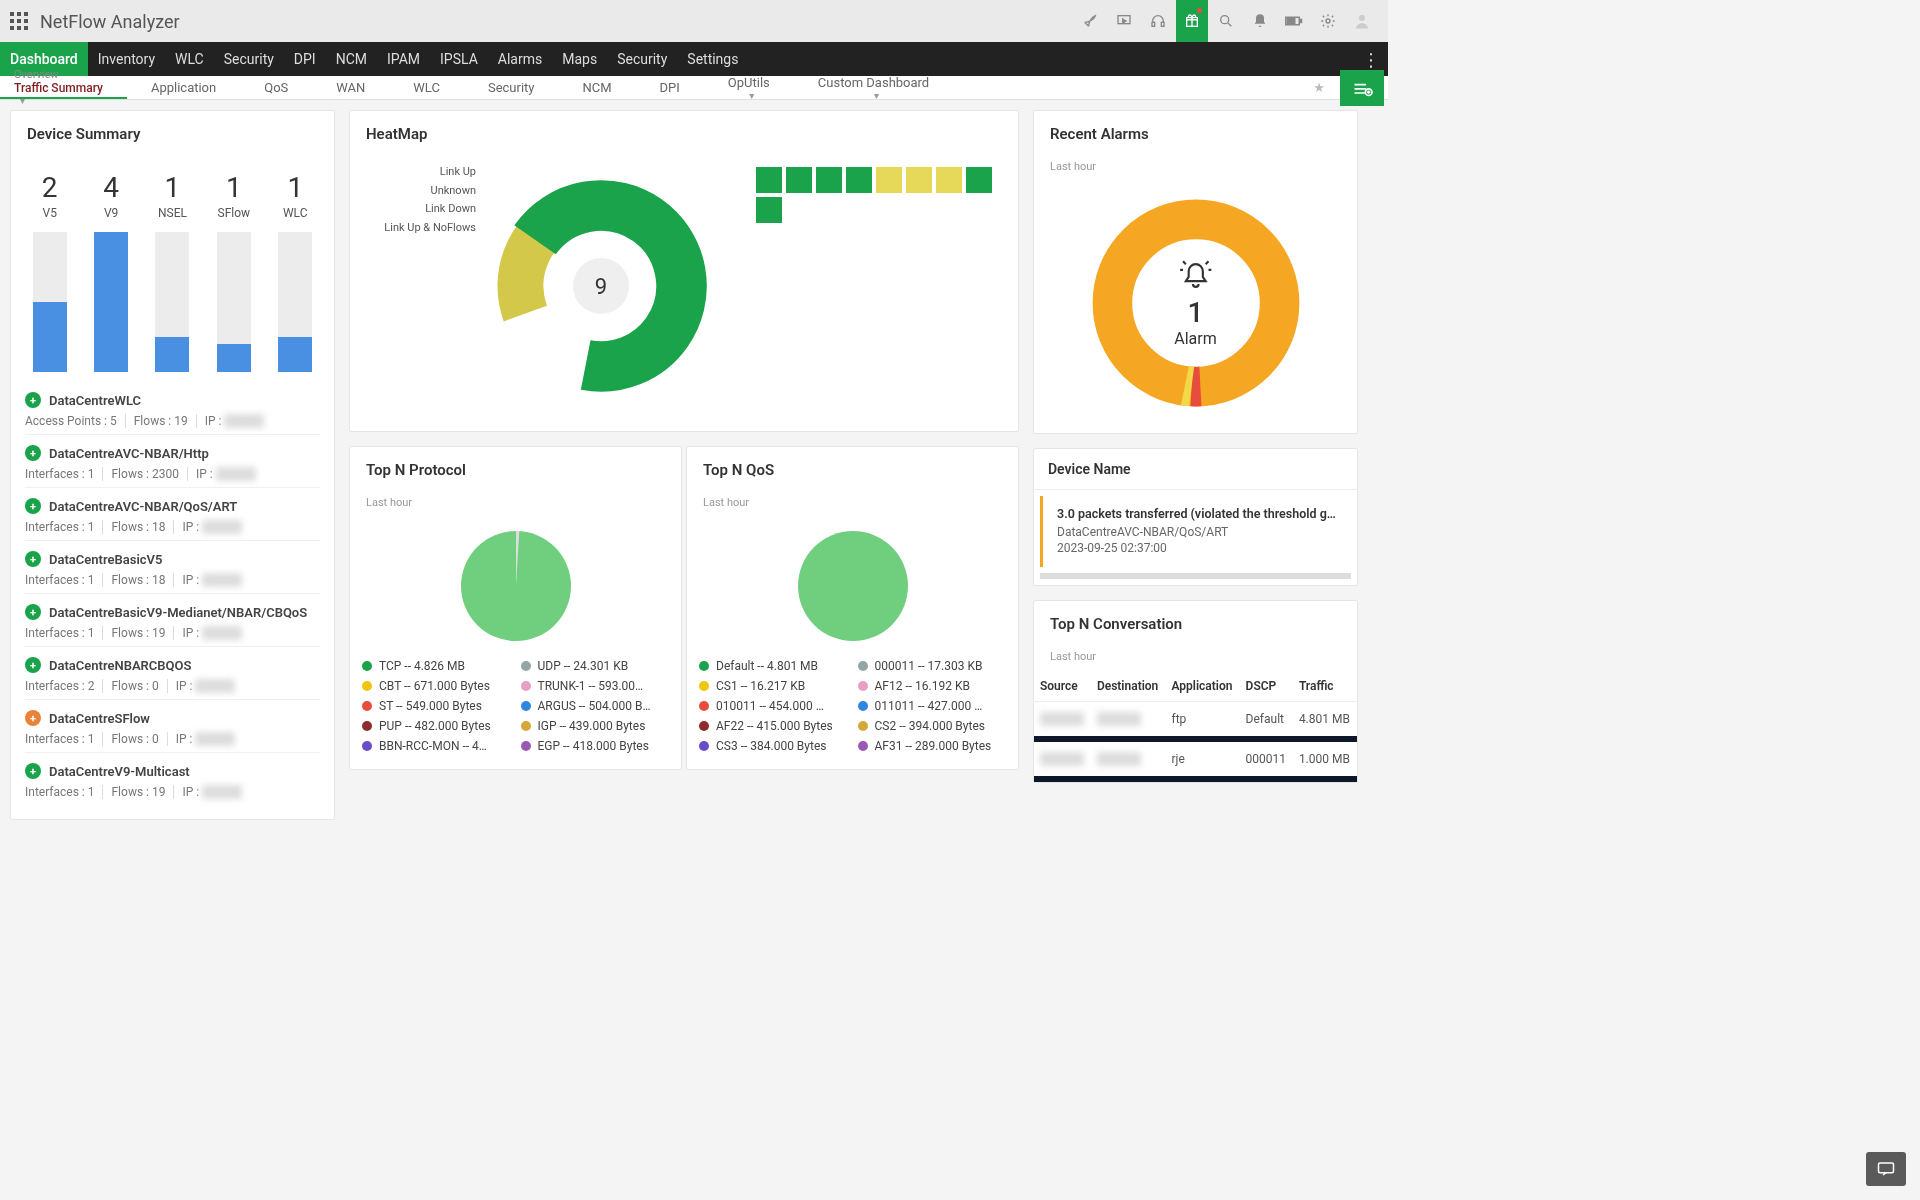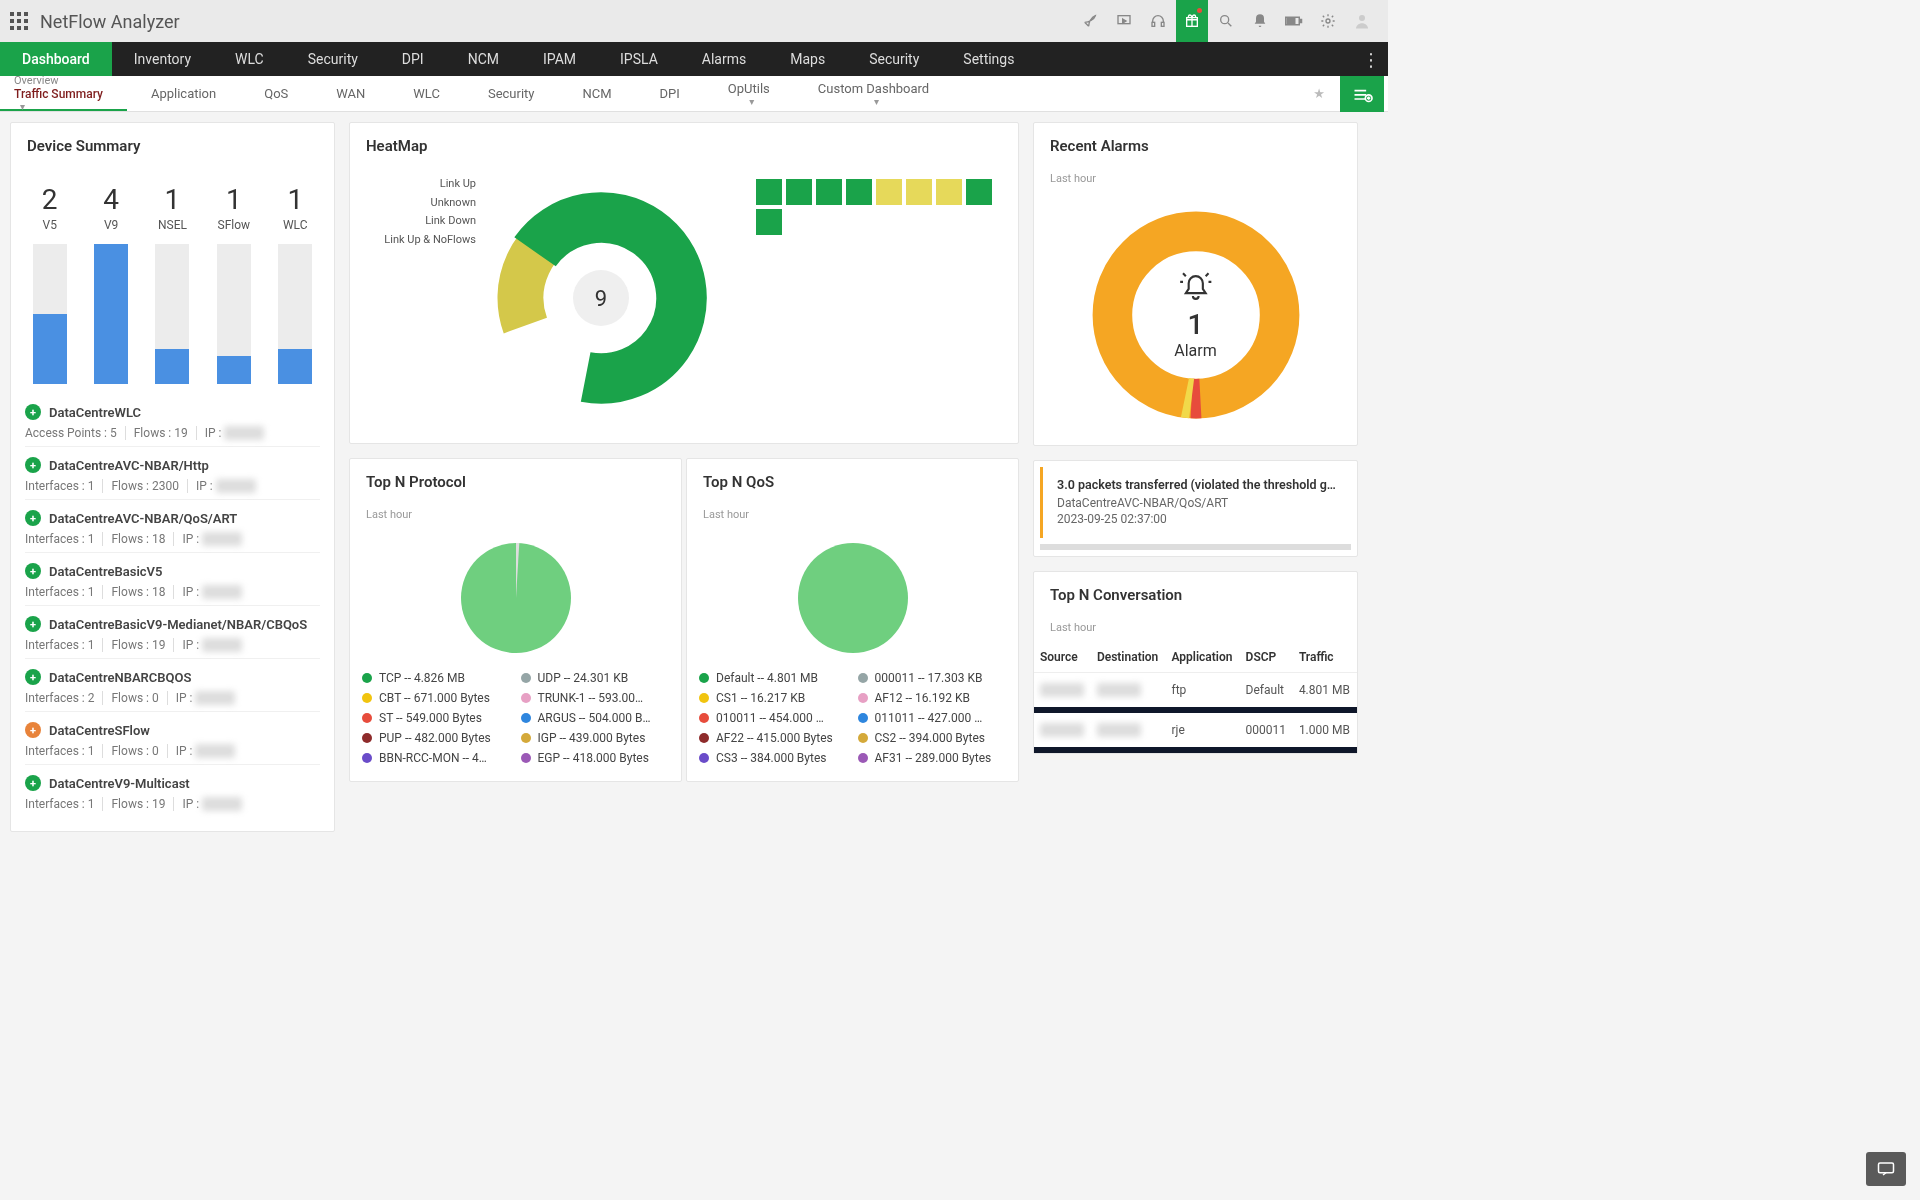--- a/index.html
+++ b/index.html
@@ -6,24 +6,24 @@
 body { background: #f4f4f4; color: #333; font-size: 13px; width: 1388px; overflow-x:hidden;}
 .top-bar { height: 42px; background: #eaeaea; display: flex; align-items: center; padding: 0 10px; }
 .apps-icon { width:18px; height:18px; display:grid; grid-template-columns:repeat(3,4px); grid-template-rows:repeat(3,4px); gap:3px; margin-right:12px; cursor:pointer;}
 .apps-icon span{background:#555;}
 .product-name { font-size: 18px; color: #555; font-weight:400;}
 .top-icons { margin-left:auto; display:flex; align-items:center; gap:2px;}
 .top-icon-btn { width:32px; height:42px; display:flex; align-items:center; justify-content:center; color:#888; cursor:pointer; position:relative;}
 .top-icon-btn.gift { background:#1aa34a; color:#fff;}
 .top-icon-btn.gift:after{content:''; position:absolute; top:8px; right:6px; width:5px; height:5px; background:#e74c3c; border-radius:50%;}
 .main-nav { background:#222; height:34px; display:flex; align-items:stretch; position:relative;}
-.main-nav-item { padding:0 22px; color:#ddd; font-size:14px; display:flex; align-items:center; cursor:pointer;}
+.main-nav-item { padding:0 10px; color:#ddd; font-size:14px; display:flex; align-items:center; cursor:pointer;}
 .main-nav-item.active { background:#1aa34a; color:#fff; font-weight:500;}
 .nav-more { position:absolute; right:8px; top:0; height:34px; display:flex; align-items:center; color:#ddd; cursor:pointer; font-size:18px;}
-.sub-nav { background:#fff; height:36px; display:flex; align-items:stretch; border-bottom:1px solid #e0e0e0; position:relative;}
+.sub-nav { background:#fff; height:24px; display:flex; align-items:stretch; border-bottom:1px solid #e0e0e0; position:relative;}
 .sub-nav-item { padding:0 24px; display:flex; flex-direction:column; justify-content:center; align-items:center; color:#666; font-size:13px; cursor:pointer; position:relative;}
 .sub-nav-item.active { border-bottom:2px solid #1aa34a;}
 .sub-nav-item.active .sub-line1{ font-size:11px; color:#888;}
 .sub-nav-item.active .sub-line2{ font-size:12px; color:#7f1d1d; font-weight:500;}
 .sub-nav-item.with-caret:after { content:'▾'; font-size:10px; margin-left:6px; color:#999;}
 .sub-nav-right { margin-left:auto; display:flex; align-items:center; gap:6px; padding-right:4px;}
 .star-btn { width:30px; height:36px; display:flex; align-items:center; justify-content:center; color:#bbb; cursor:pointer;}
 .add-panel-btn { width:44px; height:36px; background:#1aa34a; display:flex; align-items:center; justify-content:center; color:#fff; cursor:pointer;}
 .dashboard { padding:10px; display:grid; grid-template-columns: 325px 670px 325px; gap:14px; align-items:start;}
 .card { background:#fff; border:1px solid #e5e5e5; border-radius:2px; }
@@ -506,20 +506,21 @@
                 <path d="M10 18a2 2 0 004 0M5 4l-2-2M19 4l2-2M3 8H1M23 8h-2"></path>
               </svg>
             <div class="alarm-count">1</div>
             <div class="alarm-lbl">Alarm</div>
           </div>
         </div>
       </div>
     </div>
 
     <div class="card dev-name-card">
+      <div class="dev-name-header">Device Name</div>
       <div class="alarm-entry">
         <div class="alarm-msg">3.0 packets transferred (violated the threshold greater…</div>
         <div class="alarm-src">DataCentreAVC-NBAR/QoS/ART</div>
         <div class="alarm-time">2023-09-25 02:37:00</div>
       </div>
       <div class="alarm-scrollbar"></div>
     </div>
 
     <div class="card conv-card">
       <div class="card-header">

